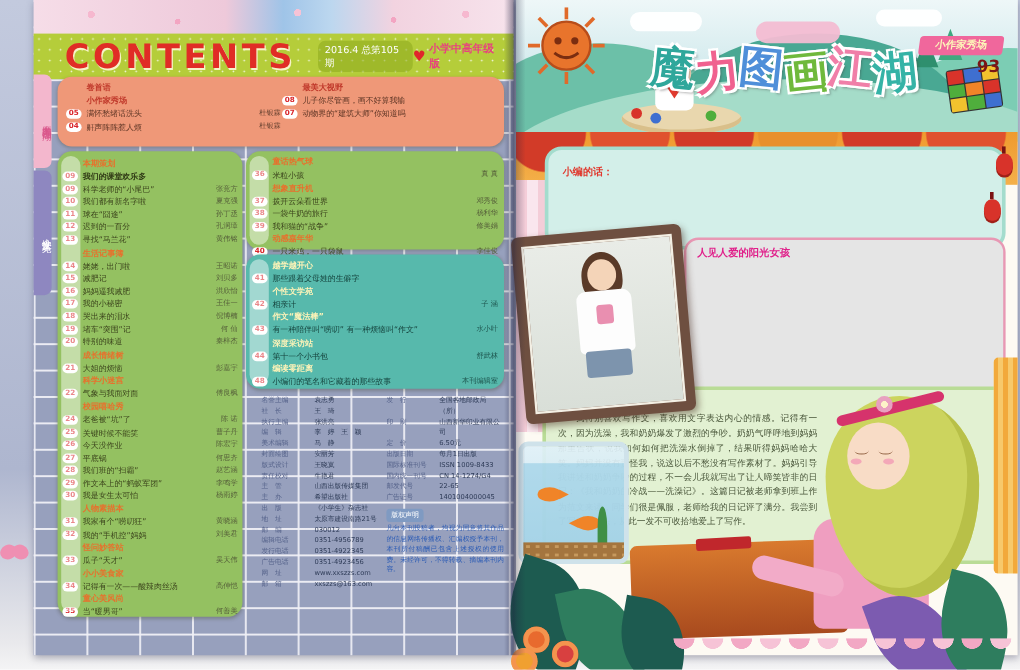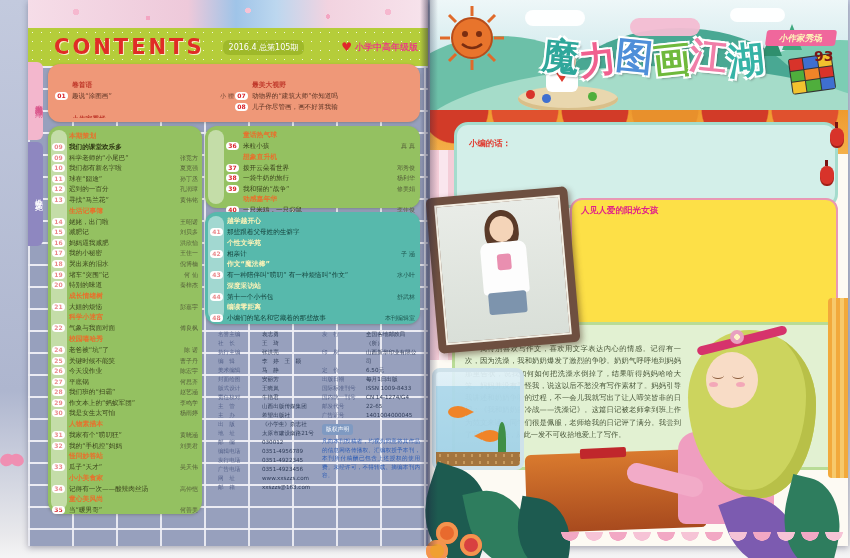--- a/index.html
+++ b/index.html
@@ -26,50 +26,50 @@
     background:
       radial-gradient(circle 5px at 12% 40%,#f6b8cf 60%,transparent 61%),
       radial-gradient(circle 4px at 30% 60%,#f3a5c2 60%,transparent 61%),
       radial-gradient(circle 5px at 55% 35%,#f6c3d6 60%,transparent 61%),
       radial-gradient(circle 4px at 75% 55%,#f3a5c2 60%,transparent 61%),
       radial-gradient(circle 5px at 90% 40%,#f6b8cf 60%,transparent 61%),
       linear-gradient(90deg,#f6dde8 0%,#eec9da 40%,#9fc4e8 52%,#bcd7ef 62%,#f2d3e0 75%,#f7e3ec 100%);}
   .band{position:absolute;left:0;top:28px;width:100%;height:38px;background:#b5cd3a;
     background-image:radial-gradient(circle 1.4px,rgba(255,255,255,.85) 55%,transparent 60%);
     background-size:9px 9px;display:flex;align-items:center;z-index:3;}
-  .contents-title{font-size:21px;font-weight:900;letter-spacing:3px;color:#e02c26;
+  .contents-title{font-size:28px;font-weight:900;letter-spacing:3px;color:#e02c26;
     margin-left:26px;text-shadow:1px 1px 0 #f7f3c8;}
   .issue{font-size:8px;color:#ffffff;margin-left:18px;background:rgba(140,170,30,.55);
     padding:2px 6px;border-radius:6px;}
   .edition{margin-left:auto;margin-right:10px;font-size:9px;font-weight:bold;color:#e8417f;display:flex;align-items:center;gap:3px;}
   .heart{color:#e0262b;font-size:12px;}
   .side-tab{position:absolute;left:0;width:15px;writing-mode:vertical-rl;text-orientation:upright;
     font-size:8px;letter-spacing:1px;text-align:center;border-radius:0 6px 6px 0;z-index:5;padding:6px 0;}
   #side-tab-1{top:62px;height:66px;background:#f3b7cd;color:#d9568b;}
   #side-tab-2{top:142px;height:92px;background:#8e87c0;color:#ffffff;}
 
   .box{position:absolute;border-radius:12px;box-shadow:0 1px 3px rgba(60,60,30,.3);z-index:4;}
   #featured-box{left:20px;top:64px;width:372px;height:58px;background:#ef9878;display:flex;padding:4px 6px;box-sizing:border-box;}
   #featured-box .fcol{flex:1;overflow:hidden;}
   #toc-col1{left:20px;top:126px;width:154px;height:388px;background:#94c161;padding:5px 4px 4px 3px;box-sizing:border-box;}
-  #toc-col2-green{left:177px;top:126px;width:215px;height:82px;background:#94c161;padding:4px 5px 3px 20px;box-sizing:border-box;}
+  #toc-col2-green{left:177px;top:126px;width:215px;height:82px;background:#94c161;padding:4px 5px 3px 4px;box-sizing:border-box;}
   #toc-col2-teal{left:177px;top:212px;width:215px;height:112px;background:#57b9ac;padding:4px 5px 3px 4px;box-sizing:border-box;}
   .rail{position:absolute;left:3px;top:4px;bottom:4px;width:16px;background:rgba(255,255,255,.45);border-radius:8px;}
 
   .toc-row{display:flex;align-items:flex-start;line-height:10.6px;min-height:10.6px;}
   .pill{flex:0 0 13px;height:8px;background:#ffffff;border-radius:4px;color:#d9262b;
     font-size:6px;font-weight:bold;text-align:center;line-height:8px;margin:1px 4px 0 1px;}
   .toc-title{font-size:6.6px;color:#3c451d;flex:1;}
   .toc-title.bold{font-weight:bold;color:#2e3714;}
   .toc-author{font-size:6px;color:#56603a;margin-left:4px;white-space:nowrap;}
   .toc-sec{font-size:6.8px;font-weight:bold;color:#e8702c;padding-left:18px;line-height:11px;}
   #toc-col2-teal .toc-sec{color:#fdf3b8;}
   #toc-col2-teal .toc-title{color:#14423c;}
   #toc-col2-teal .toc-author{color:#1d554e;}
-  .f-sec{font-size:6.8px;font-weight:bold;color:#c0392b;padding-left:18px;line-height:11px;margin-top:12px;}
+  .f-sec{font-size:6.8px;font-weight:bold;color:#c0392b;padding-left:18px;line-height:11px;}
   #featured-box .toc-title{color:#5c3424;}
   #featured-box .toc-author{color:#6e4634;}
 
   #masthead{left:190px;top:330px;width:202px;height:202px;z-index:4;font-size:5.6px;color:#3c4a66;display:flex;gap:6px;}
   .m-col{flex:1;}
   .m-row{display:flex;line-height:9px;}
   .m-label{flex:0 0 44px;color:#55628a;}
   .m-val{flex:1;color:#2f3c58;}
   .notice-title{display:inline-block;background:#7f9ac2;color:#fff;border-radius:3px;padding:1px 4px;font-size:5.8px;margin:4px 0 2px;}
   .notice-text{color:#2b5bb5;line-height:8.6px;text-align:justify;}
@@ -129,21 +129,21 @@
     background:repeating-linear-gradient(90deg,#f4cdd8 0 9px,#fae6ee 9px 18px);}
   #photo-frame{left:2px;top:192px;width:142px;height:156px;background:#6e4f40;border-radius:6px;
     transform:rotate(-5deg);padding:8px;z-index:6;box-shadow:2px 3px 6px rgba(60,30,20,.45);}
   .photo{width:100%;height:100%;background:linear-gradient(#e9ece7,#d9dfd8);position:relative;overflow:hidden;border:2px solid #f3efe4;box-sizing:border-box;}
   .p-hair{position:absolute;left:46px;top:8px;width:34px;height:40px;background:#5a3a28;border-radius:50% 50% 40% 40%;}
   .p-face{position:absolute;left:51px;top:14px;width:24px;height:26px;background:#f4d4b8;border-radius:50%;}
   .p-tee{position:absolute;left:40px;top:40px;width:46px;height:52px;background:#fdfdfd;border-radius:8px 8px 4px 4px;}
   .p-print{position:absolute;left:56px;top:52px;width:14px;height:16px;background:#e98fb0;border-radius:3px;}
   .p-shorts{position:absolute;left:44px;top:90px;width:38px;height:22px;background:#7d94ad;border-radius:3px;}
 
-  #profile-box{left:140px;top:198px;width:268px;height:128px;background:#fde047;border:2px solid #e898b4;border-radius:12px;padding:5px 9px;}
+  #profile-box{left:140px;top:198px;width:268px;height:128px;background:#e5e5e5;border:2px solid #e898b4;border-radius:12px;padding:5px 9px;}
   .pink-title{color:#e01f8a;font-weight:bold;font-size:8.6px;margin-bottom:1px;}
   .pink-text{font-size:7.2px;line-height:1.66;color:#5c2b3e;text-align:justify;text-indent:2em;}
 
   #story-box{left:22px;top:322px;width:392px;height:148px;background:#e2f1d2;border:3px solid #b9dc96;border-radius:14px;padding:5px 10px;}
   .green-title{color:#3aa01e;font-weight:bold;font-size:8.6px;margin-bottom:1px;}
   .green-text{font-size:7.3px;line-height:1.68;color:#49563a;text-align:justify;text-indent:2em;}
   .wrap-spacer{float:right;width:150px;height:138px;shape-outside:inset(0);}
 
   
   .g-hair{position:absolute;left:258px;top:330px;width:128px;height:168px;background:#ccd45e;
@@ -204,46 +204,41 @@
       <span class="heart">♥</span>
       <span>小学中高年级版</span>
     </span>
   </div>
   <div class="side-tab" id="side-tab-1">魔力图画江湖</div>
   <div class="side-tab" id="side-tab-2">个性文学苑</div>
 
   <div class="box" id="featured-box">
     <div class="fcol" id="featured-left">
         <div class="f-sec">卷首语</div>
-        <div class="toc-row">
-          <span class="pill">01</span>
-          <span class="toc-title">趣说“涂图画”</span>
-          <span class="toc-author">小 狸</span>
-        </div>
         <div class="f-sec">小作家秀场</div>
         <div class="toc-row">
           <span class="pill">05</span>
           <span class="toc-title">满怀愁绪话洗头</span>
           <span class="toc-author">杜银霖</span>
         </div>
         <div class="toc-row">
           <span class="pill">04</span>
           <span class="toc-title">鼾声阵阵惹人烦</span>
           <span class="toc-author">杜银霖</span>
         </div>
       </div>
     <div class="fcol" id="featured-right">
         <div class="f-sec">最美大视野</div>
         <div class="toc-row">
+          <span class="pill">08</span>
+          <span class="toc-title">儿子你尽管画，画不好算我输</span>
+        </div>
+        <div class="toc-row">
           <span class="pill">07</span>
           <span class="toc-title">动物界的“建筑大师”你知道吗</span>
-        </div>
-        <div class="toc-row">
-          <span class="pill">08</span>
-          <span class="toc-title">儿子你尽管画，画不好算我输</span>
         </div>
       </div>
   </div>
 
   <div class="box" id="toc-col1">
       <div class="rail"></div>
       <div class="toc-sec">本期策划</div>
       <div class="toc-row">
         <span class="pill">09</span>
         <span class="toc-title bold">我们的课堂欢乐多</span>

